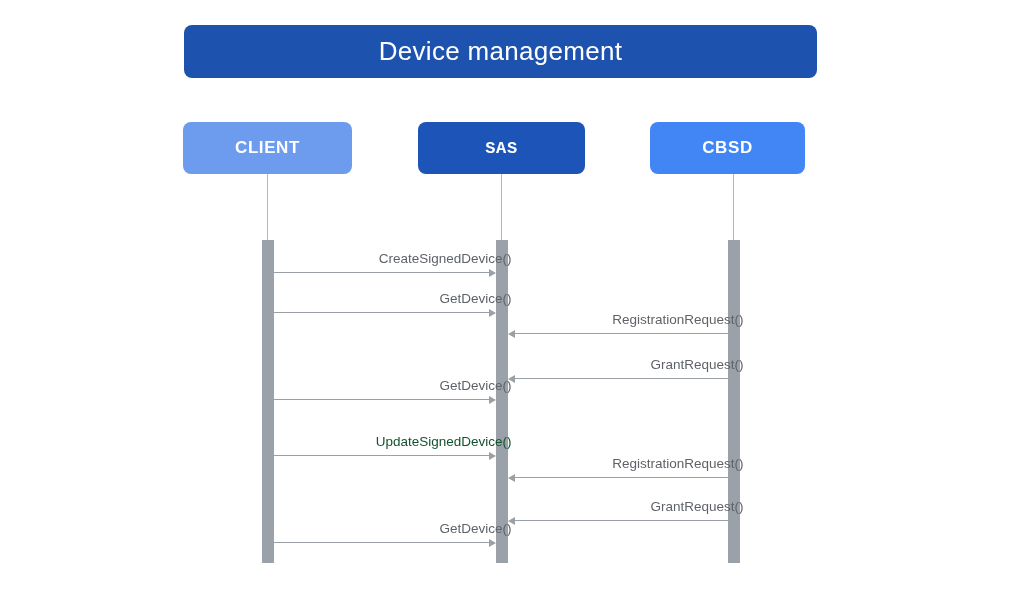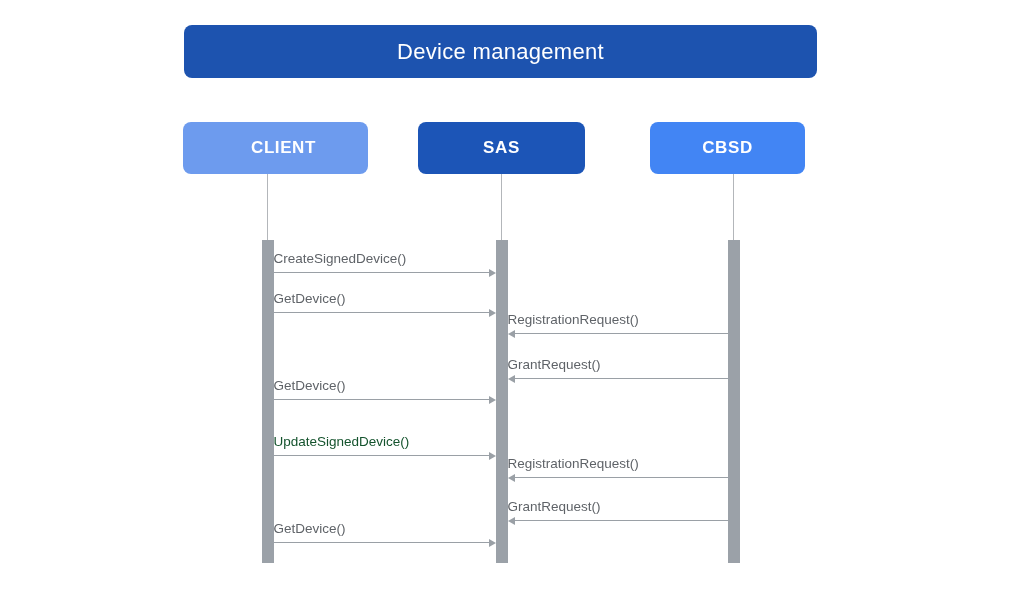--- a/index.html
+++ b/index.html
@@ -15,21 +15,21 @@
     background: #ffffff;
     overflow: hidden;
   }
   .title-bar {
     position: absolute;
     left: 184px; top: 25px;
     width: 633px; height: 53px;
     border-radius: 8px;
     display: flex; align-items: center; justify-content: center;
     color: #ffffff;
-    font-size: 22px;
+    font-size: 26px;
     font-weight: 500;
     letter-spacing: 0.3px;
   }
   .actor-box {
     position: absolute;
     top: 122px; height: 52px;
     border-radius: 8px;
     display: flex; align-items: center; justify-content: center;
     color: #ffffff;
     font-size: 17px;
@@ -44,48 +44,49 @@
   }
   .activation-bar {
     position: absolute;
     width: 12px;
     top: 240px;
     height: 323px;
   }
   .msg-label {
     position: absolute;
     height: 17px;
-    text-align: left;
+    text-align: right;
     font-size: 13.5px;
     line-height: 17px;
     white-space: nowrap;
+    padding-left: 16px;
   }
   .msg-line {
     position: absolute;
     height: 1px;
   }
   .arrowhead {
     position: absolute;
     width: 0; height: 0;
     border-top: 4px solid transparent;
     border-bottom: 4px solid transparent;
   }
 </style>
 </head>
 <body>
 
 <div class="stage">
   <div class="title-bar" style="background: rgb(29, 83, 175);">
     <span>Device management</span>
   </div>
   <div id="actors">
-      <div class="actor-box" style="left: 183px; width: 169px; background: rgb(109, 155, 238); padding-left: 16px;">
+      <div class="actor-box" style="left: 183px; width: 169px; background: rgb(109, 155, 238);">
         <span>CLIENT</span>
       </div>
-      <div class="actor-box" style="left: 418px; width: 167px; background: rgb(28, 85, 183);">
+      <div class="actor-box" style="left: 418px; width: 167px; background: rgb(28, 85, 183); font-family: Liberation Mono, monospace;">
         <span>SAS</span>
       </div>
       <div class="actor-box" style="left: 650px; width: 155px; background: rgb(66, 133, 244);">
         <span>CBSD</span>
       </div>
     </div>
   <div id="lifelines">
       <div class="lifeline" style="left: 267px; background: rgb(179, 182, 186);"></div>
       <div class="activation-bar" style="left: 261.5px; background: rgb(155, 161, 168);"></div>
       <div class="lifeline" style="left: 501px; background: rgb(179, 182, 186);"></div>

